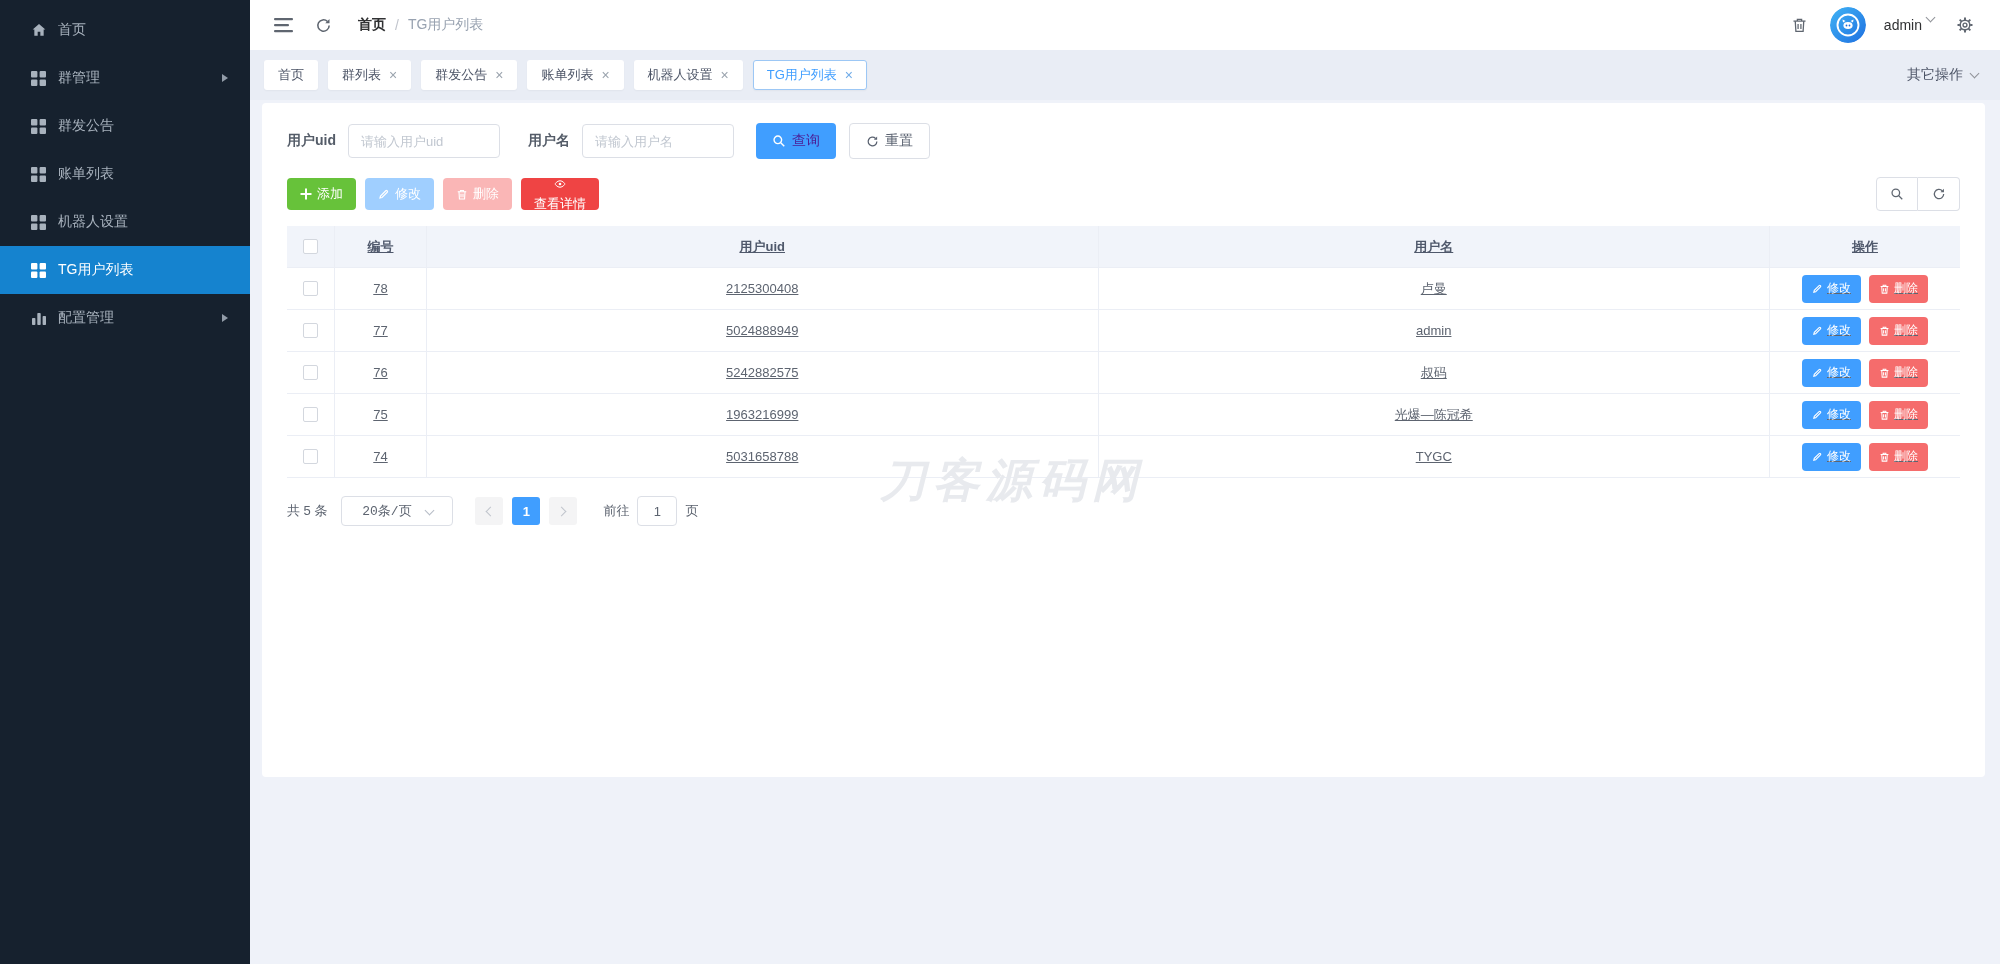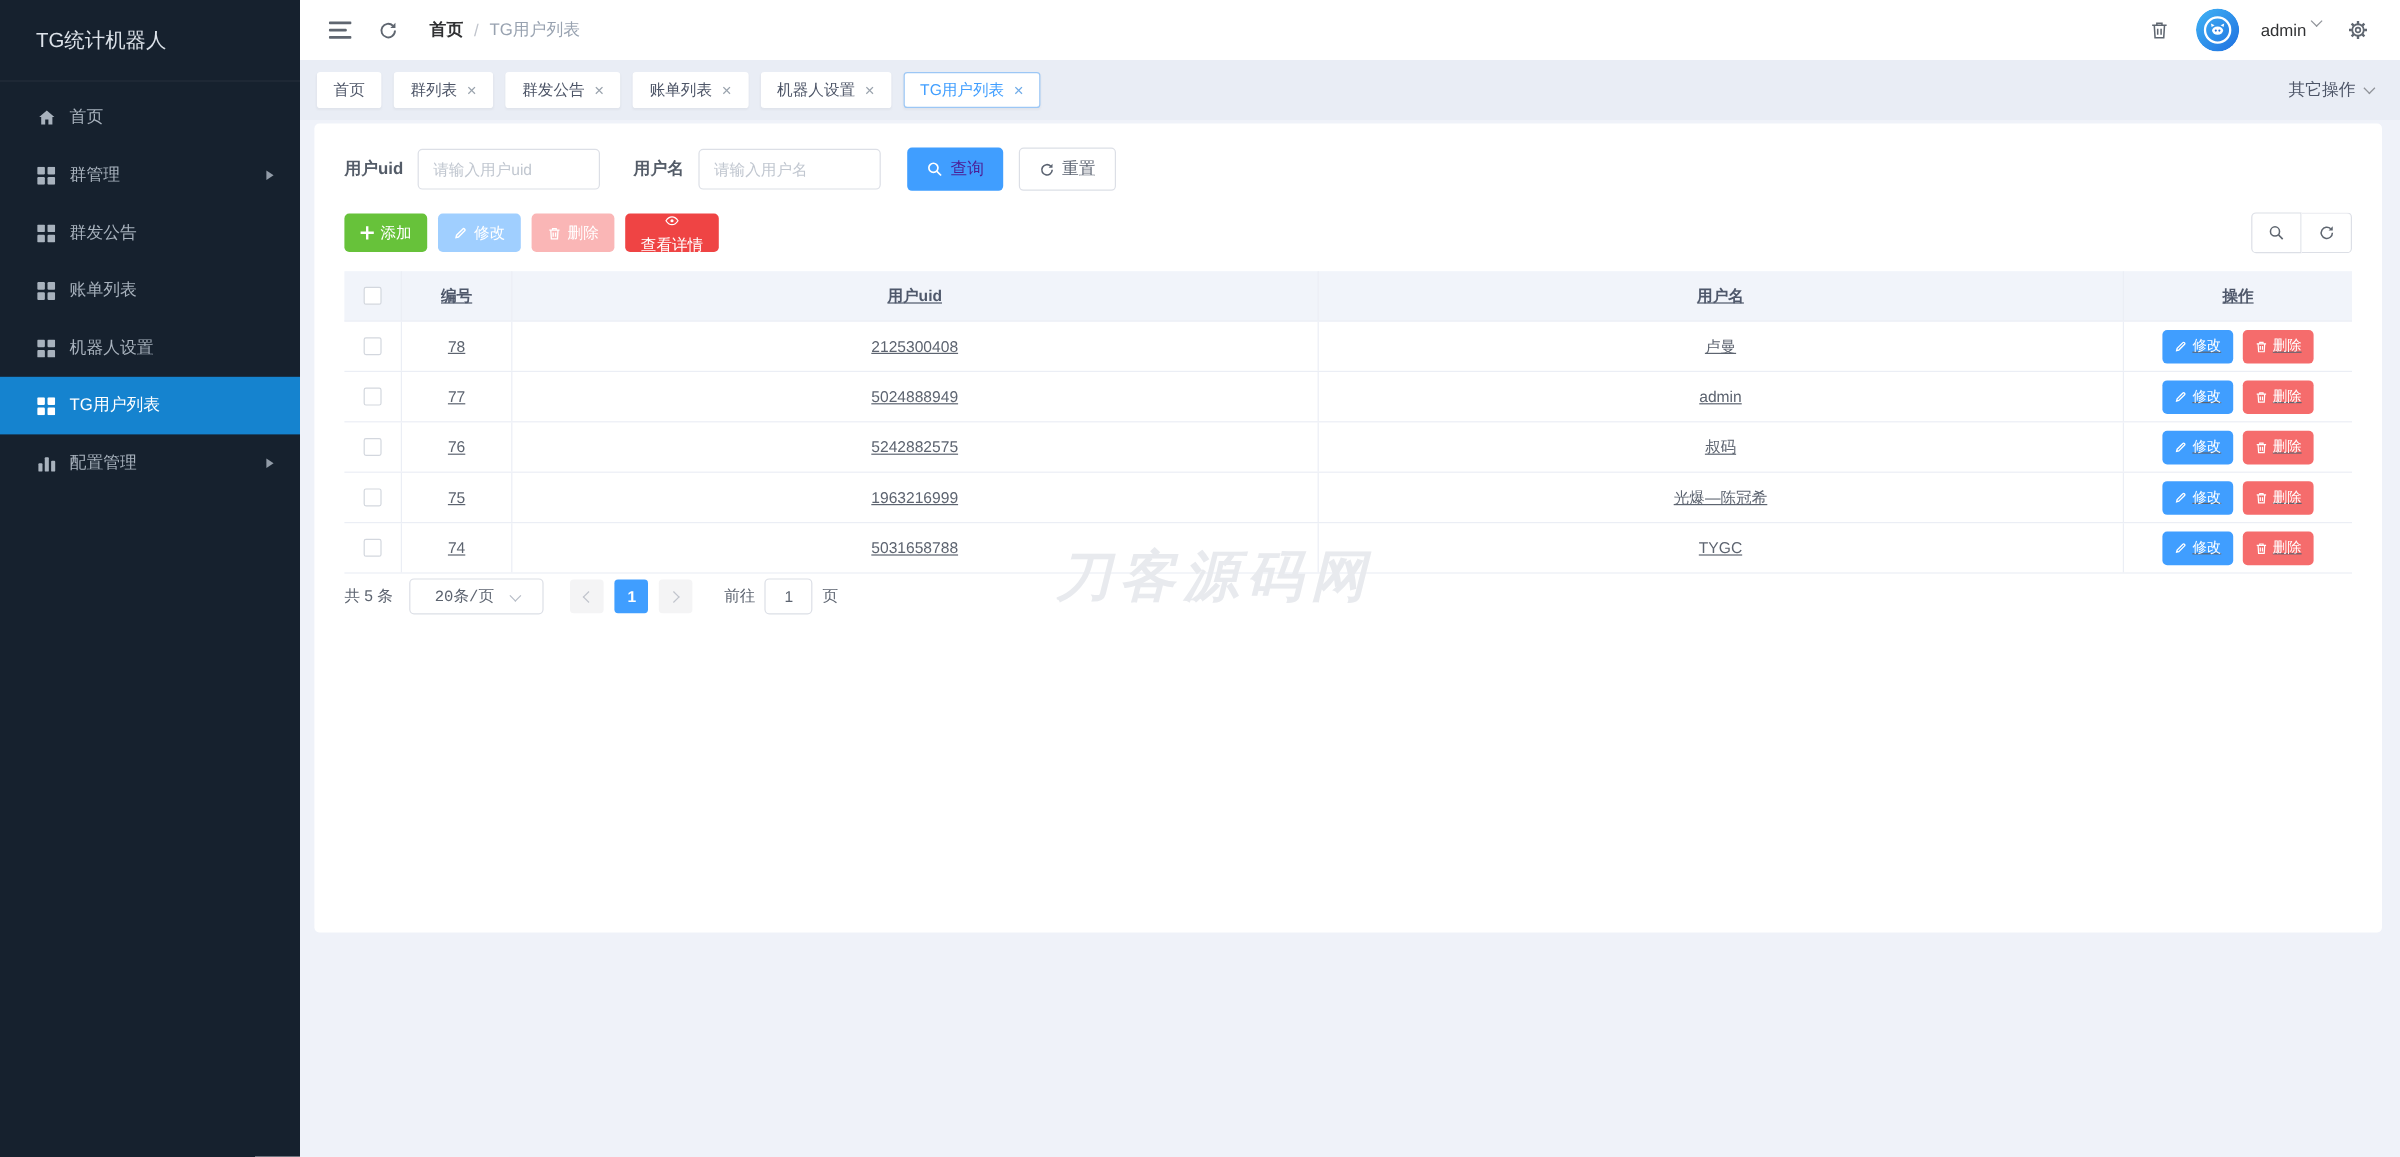--- a/index.html
+++ b/index.html
@@ -84,21 +84,21 @@
   .trow > div:last-child { border-right:none; }
   .thead { background:#f1f4fa; color:#4f586b; font-weight:700; }
   .cb { appearance:none; -webkit-appearance:none; width:15px; height:15px; border:1px solid #d3d7de;
         border-radius:2px; background:#fff; cursor:pointer; }
   .btn-row { height:28px; padding:0 10px; font-size:12px; border:none; border-radius:4px; color:#fff;
              display:inline-flex; align-items:center; gap:4px; cursor:pointer; font-family:inherit; }
   .btn-row.edit { background:#409eff; margin-right:8px; }
   .btn-row.del { background:#f56c6c; }
 
   
-  .pagination { display:flex; align-items:center; margin-top:4px; font-size:13px; color:#5d6470; }
+  .pagination { display:flex; align-items:center; margin-top:18px; font-size:13px; color:#5d6470; }
   .psel { width:112px; height:30px; border:1px solid #dcdfe6; border-radius:4px; margin-left:14px;
           display:flex; align-items:center; justify-content:center; gap:14px; cursor:pointer; background:#fff;font-family:Liberation Mono, monospace; }
   .psel .chev { margin-top:-2px; border-color:#b6bcc6; }
   .pgbtn { width:28px; height:28px; border:none; border-radius:3px; display:flex; align-items:center;
            justify-content:center; cursor:pointer; }
   .pg-dis { background:#f4f4f5; color:#c0c4cc; }
   .pg-cur { background:#409eff; color:#fff; font-weight:700; font-size:13px; }
   .pg-prev { margin-left:22px; }
   .pgbtn + .pgbtn { margin-left:9px; }
   .pchev { width:7px; height:7px; border-right:1.7px solid currentColor; border-bottom:1.7px solid currentColor; display:inline-block; }
@@ -113,21 +113,20 @@
                font-style:italic; letter-spacing:7px; color:#e8eaee; pointer-events:none; white-space:nowrap; }
 
   svg { display:block; }
 </style>
 </head>
 <body>
 
 <div class="app">
 
   <aside class="sidebar">
-    <div class="logo">TG统计机器人</div>
     <nav class="menu">
 
       <div class="menu-item">
         <span class="mi">
           <svg width="16" height="16" viewBox="0 0 24 24" fill="currentColor">
               <path d="M12 3 21.5 11.4 19 11.4 19 20.5 14 20.5 14 14.5 10 14.5 10 20.5 5 20.5 5 11.4 2.5 11.4Z"></path>
             </svg>
         </span>
         <span>首页</span>
       </div>

